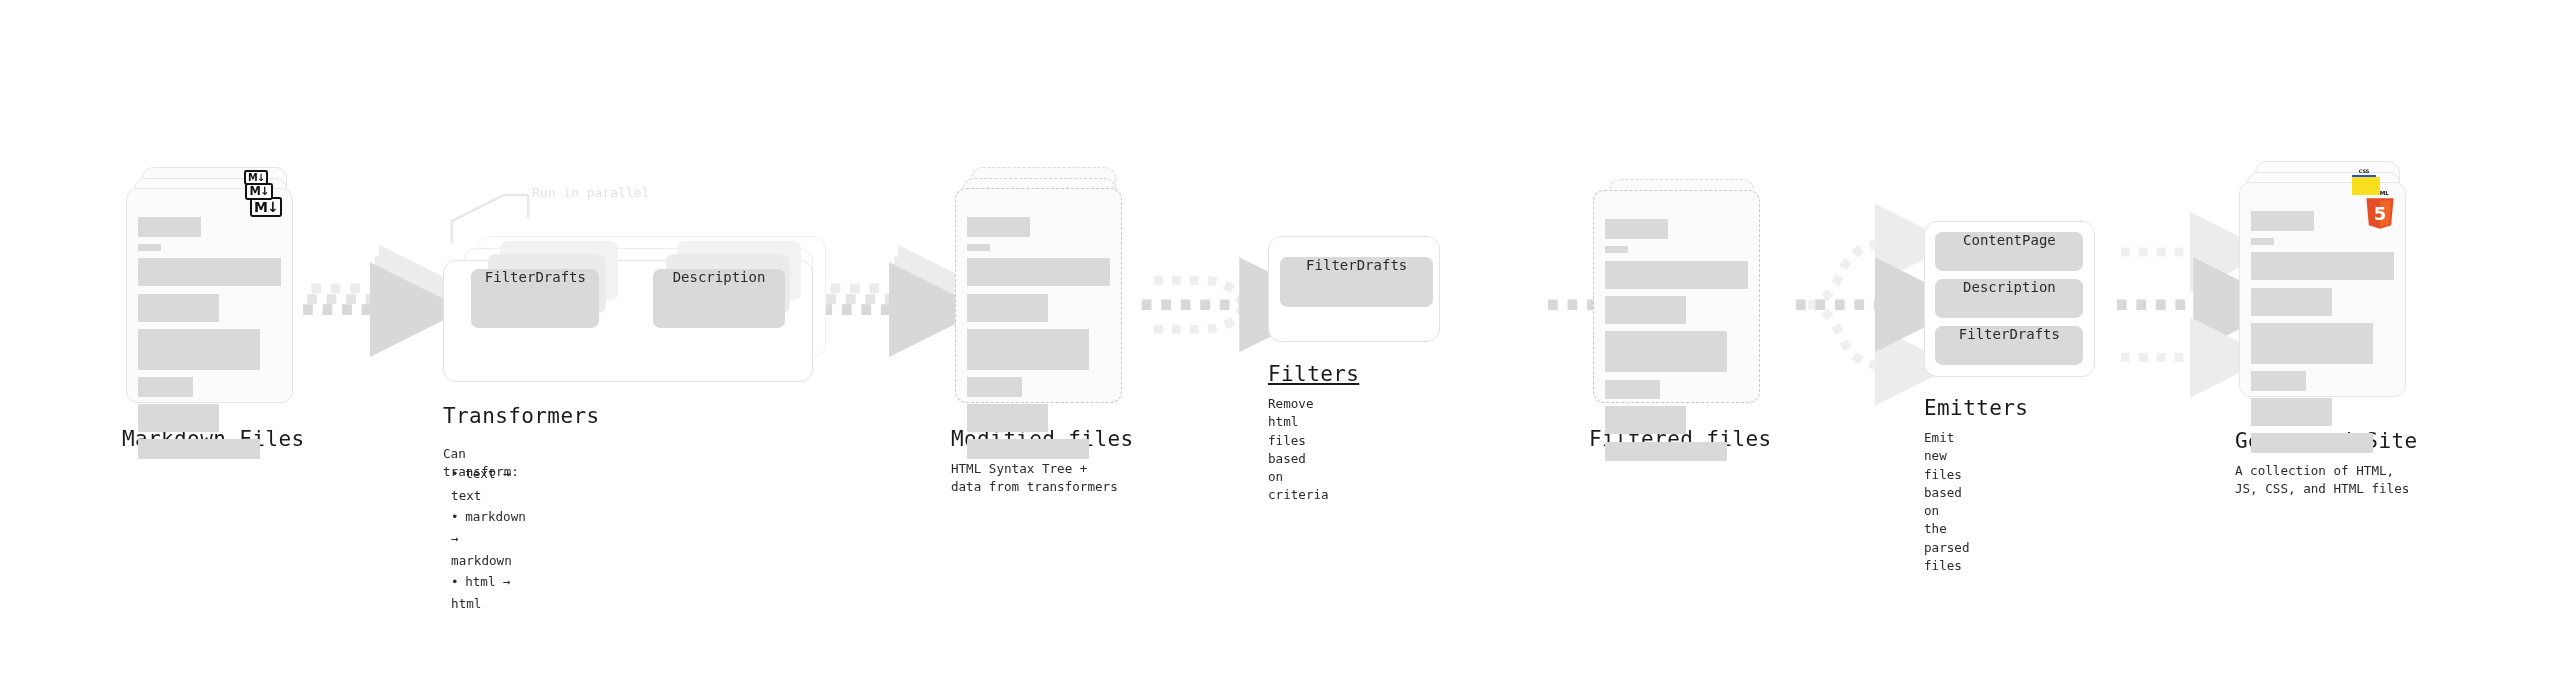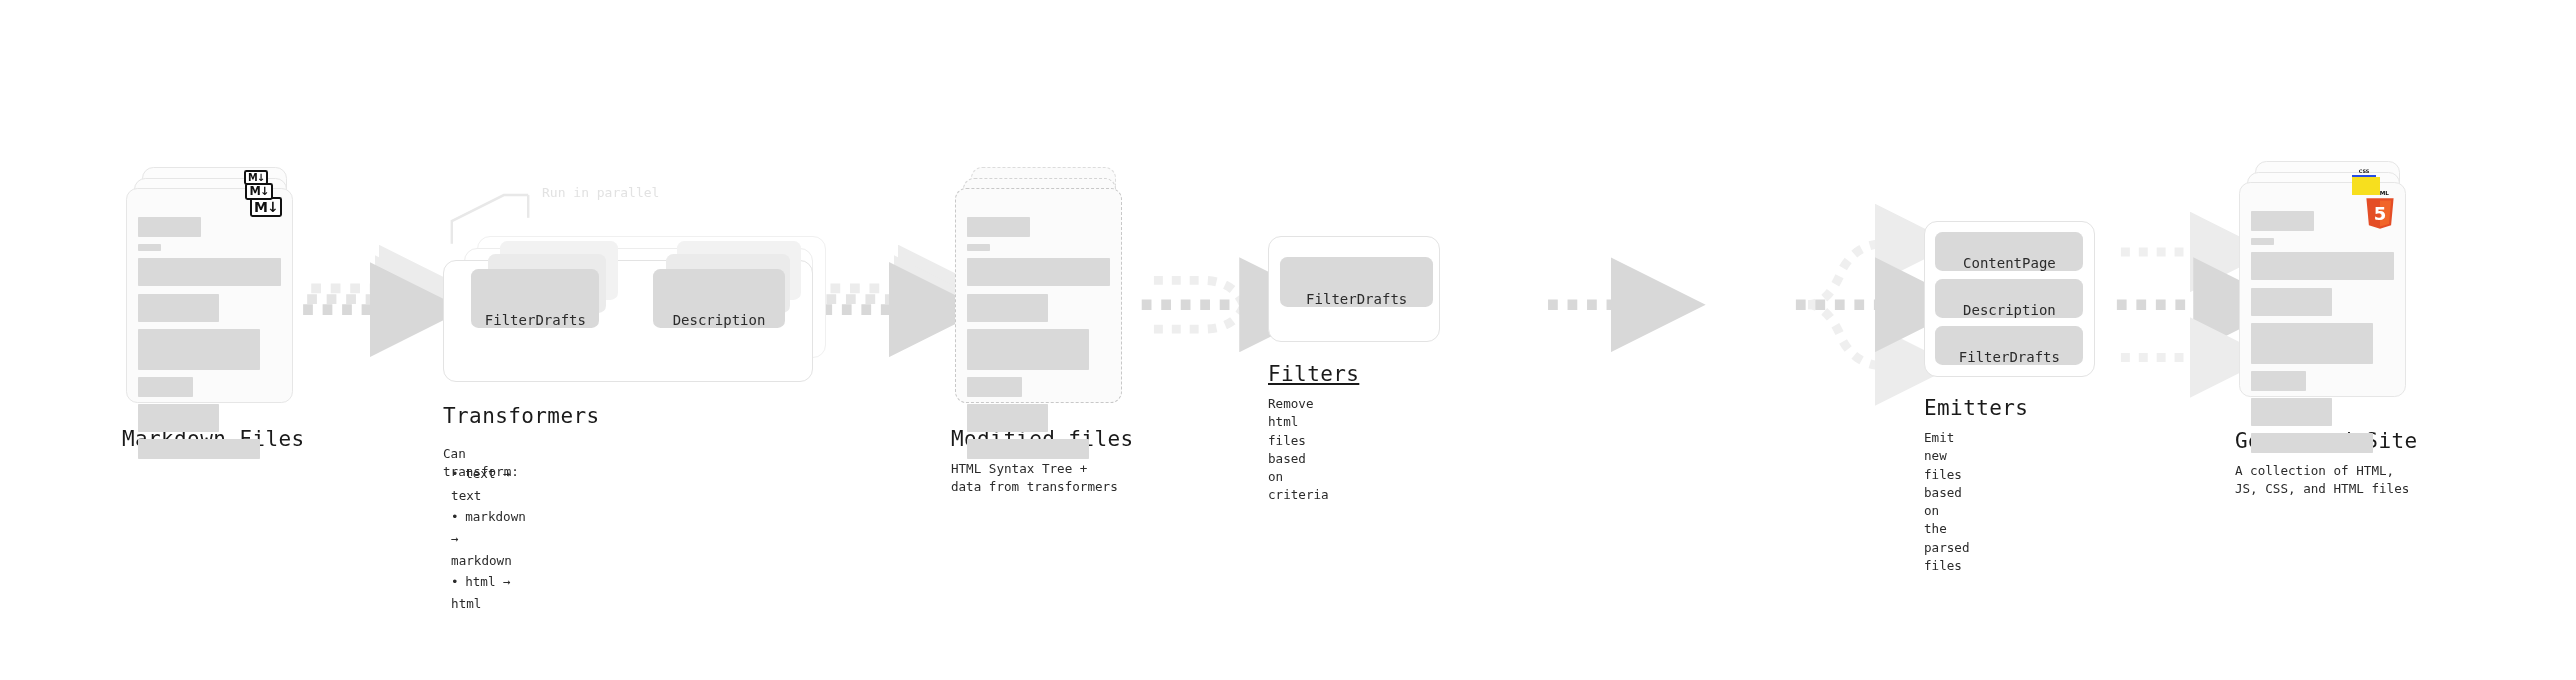--- a/index.html
+++ b/index.html
@@ -59,21 +59,21 @@
   .js-badge {
     position:absolute; right:19.5px; top:4.9px; width:28px; height:18px; background:#f7df1e; z-index:6;
   }
 
   
   .outer-box {
     position:absolute; border:1.2px solid #e3e3e3; border-radius:13px; background:#ffffff;
   }
   .chip {
     position:absolute; background:#d9d9d9; border-radius:7.3px;
-    display:flex; align-items:flex-end; justify-content:center;
+    display:flex; align-items:flex-start; justify-content:center;
     font-size:14px; color:#2b2b2b; letter-spacing:0px; white-space:nowrap;
   }
   .chip.ghost  { background:#ebebeb; }
   .chip.ghost2 { background:#f2f2f2; }
 
   
   .title {
     position:absolute; font-size:21px; color:#1a1a1a; letter-spacing:0.4px; white-space:nowrap;
   }
   .subtitle {
@@ -173,21 +173,21 @@
             <div class="skel" style="width: 81px; height: 28px;"></div>
             <div class="skel" style="width: 122px; height: 19.5px;"></div>
           </div>
       </div>
     </div>
     <div class="title" style="left:-4.1px; top:260px;">Markdown Files</div>
   </div>
 
   <div class="stage" style="left:443px; top:191px;">
 
-    <div class="runlabel" style="left:99px; top:-6.5px;">Run in parallel</div>
+    <div class="runlabel" style="left:89px; top:-6.5px;">Run in parallel</div>
 
     <div class="outer-box" style="left:34px; top:45px; width:349px; height:122px; border-color:#f0f0f0;"></div>
     <div class="outer-box" style="left:21px; top:57px; width:349px; height:122px; border-color:#ededed;"></div>
     <div class="outer-box" style="left:0px; top:69px; width:370px; height:122px; border-color:#e3e3e3;">
     </div>
 
     <div class="chip ghost2" style="left:57px; top:50px; width:118px; height:59px;"></div>
     <div class="chip ghost" style="left:45px; top:63px; width:118px; height:59px;"></div>
     <div class="chip" style="left:28.4px; top:78px; width:128px; height:59px;">
       <span>FilterDrafts</span>
@@ -237,20 +237,38 @@
   <div class="stage" style="left:1268px; top:236px;">
     <div class="outer-box" style="left:0px; top:0px; width:172px; height:106px;"></div>
     <div class="chip" style="left:12.2px; top:21px; width:153px; height:50px;">
       <span>FilterDrafts</span>
     </div>
     <div class="title" style="left:0px; top:126px;text-decoration:underline;">Filters</div>
     <div class="subtitle" style="left:0px; top:159px;">Remove html files based
 on criteria</div>
   </div>
 
+  <div class="stage" style="left:1593px; top:179px;">
+    <div class="card-stack">
+      <div class="card dashed back2" style="border-color:#dcdcdc; height:207px;"></div>
+      <div class="card dashed front" style="border-color:#c8c8c8; top:11.4px; height:213px;">
+        <div class="skel-wrap">
+            <div class="skel" style="width: 63px; height: 19.5px;"></div>
+            <div class="skel" style="width: 23px; height: 7.3px;"></div>
+            <div class="skel" style="width: 143px; height: 28px;"></div>
+            <div class="skel" style="width: 81px; height: 28px;"></div>
+            <div class="skel" style="width: 122px; height: 41px;"></div>
+            <div class="skel" style="width: 55px; height: 19.5px;"></div>
+            <div class="skel" style="width: 81px; height: 28px;"></div>
+            <div class="skel" style="width: 122px; height: 19.5px;"></div>
+          </div>
+      </div>
+    </div>
+    <div class="title" style="left:-4.1px; top:248px;">Filtered files</div>
+  </div>
 
   <div class="stage" style="left:1924px; top:221px;">
     <div class="outer-box" style="left:0px; top:0px; width:171px; height:156px;"></div>
     <div class="chip" style="left:11.4px; top:10.6px; width:148px; height:39px;">
       <span>ContentPage</span>
     </div>
     <div class="chip" style="left:11.4px; top:58px; width:148px; height:39px;">
       <span>Description</span>
     </div>
     <div class="chip" style="left:11.4px; top:105px; width:148px; height:39px;">

